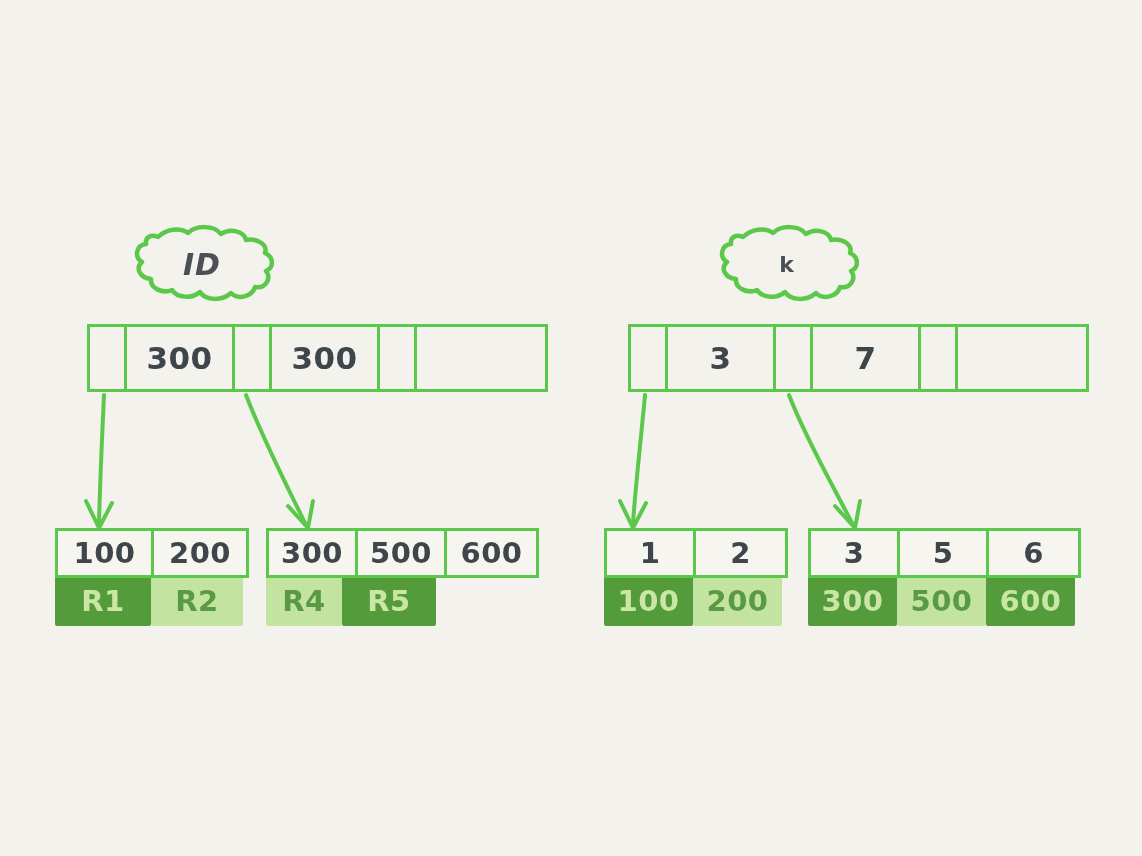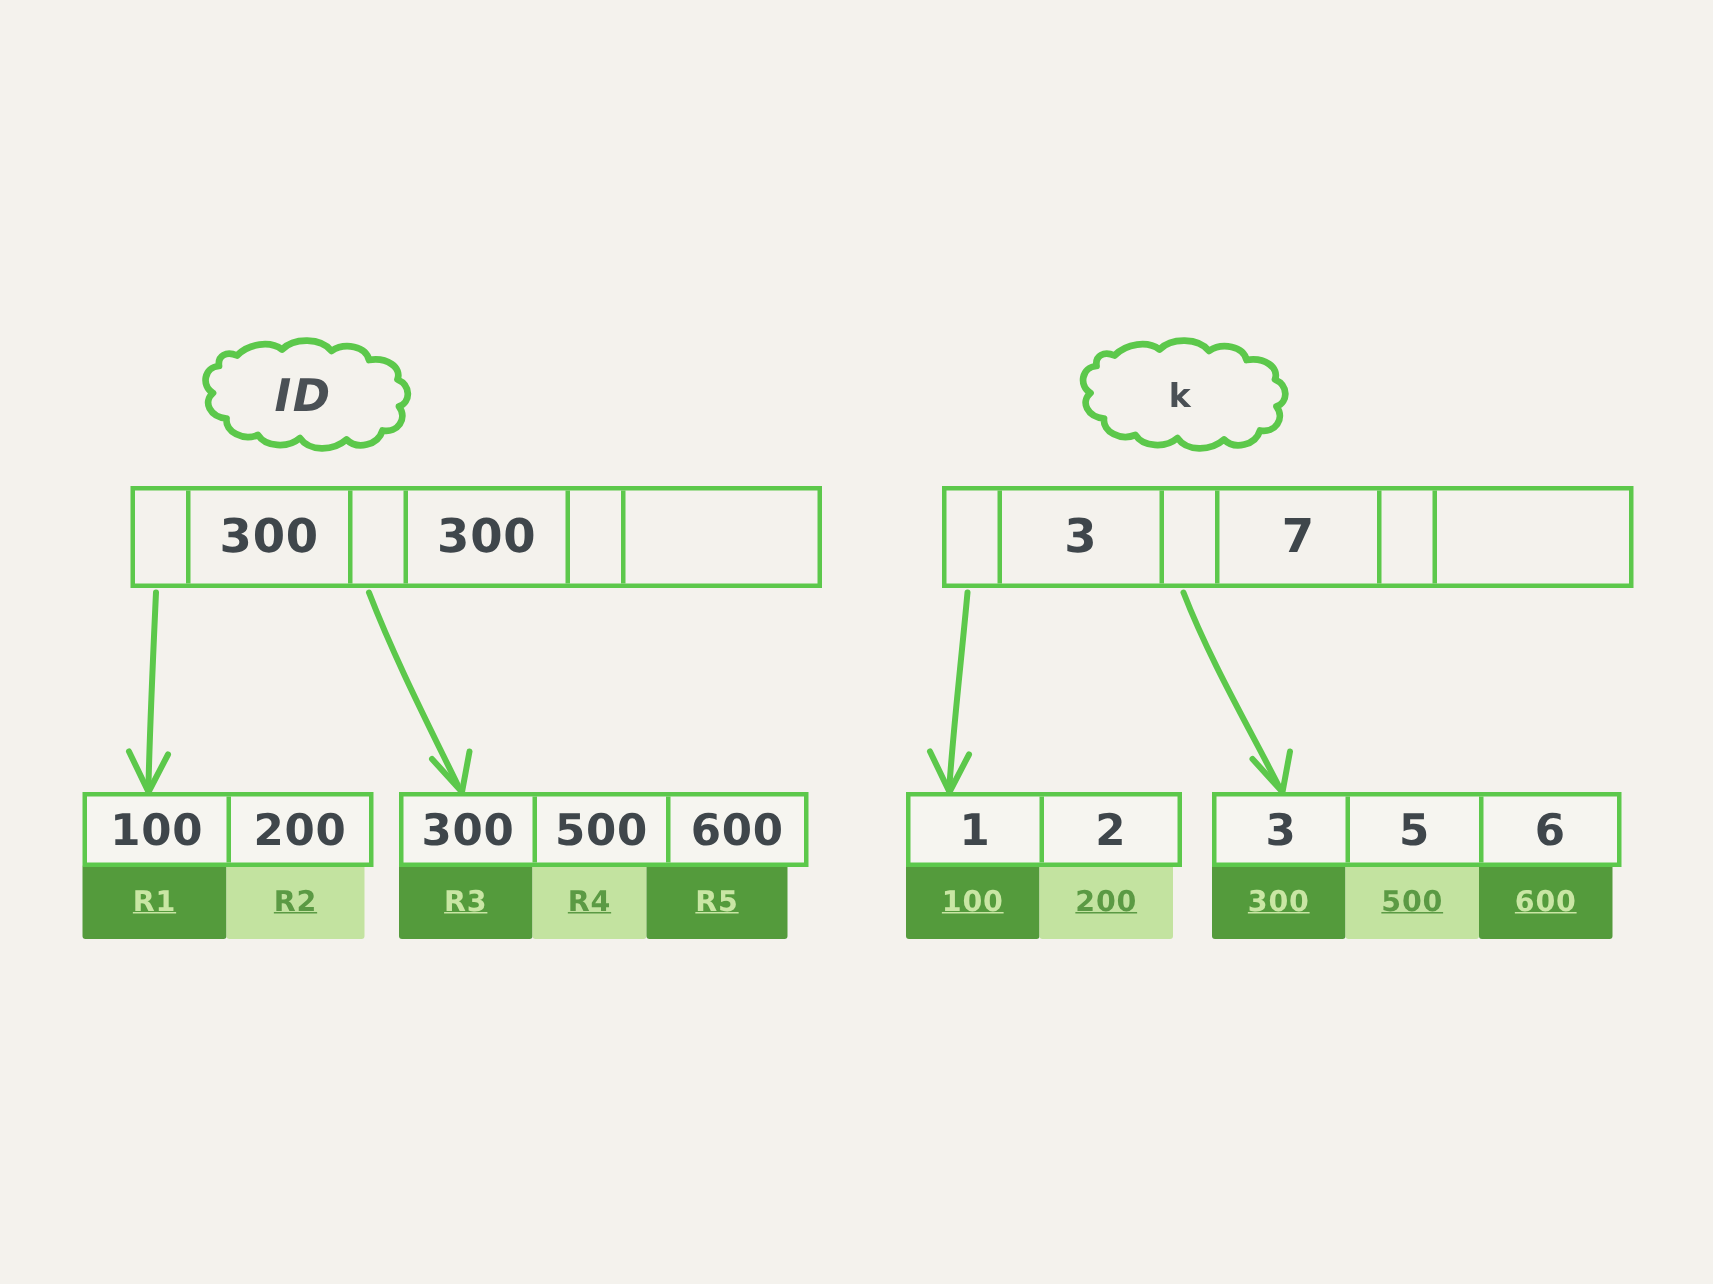--- a/index.html
+++ b/index.html
@@ -107,25 +107,24 @@
     display: flex;
     height: 50px;
     margin-top: -2px;
     position: relative;
     z-index: 1;
   }
   .leaf .valrow .vcell {
     display: flex;
     align-items: center;
     justify-content: center;
-    font-size: 19px;
+    font-size: 29px;
     font-weight: bold;
     letter-spacing: 0.5px;
     border-radius: 2px;
-    text-decoration: underline;
   }
   .leaf .valrow .vcell.dark {
     background: #549b3c;
     color: #c9e6a4;
   }
   .leaf .valrow .vcell.light {
     background: #c3e3a0;
     color: #5b9a44;
   }
 </style>
@@ -192,21 +191,20 @@
     </div>
   </div>
 
   <div class="leaf" style="left:266px; top:499px;">
     <div class="keyrow">
       <div class="kcell" style="width:89px;">300</div>
       <div class="kcell" style="width:89px;">500</div>
       <div class="kcell" style="width:89px;">600</div>
     </div>
     <div class="valrow">
-      <div class="vcell dark" style="width:89px;">R3</div>
       <div class="vcell light" style="width:76px;">R4</div>
       <div class="vcell dark" style="width:94px;">R5</div>
     </div>
   </div>
 
   <div class="cloud small" style="left:707px; top:192px;">
     <svg viewBox="0 0 160 86" xmlns="http://www.w3.org/2000/svg" style="position:absolute;left:0;top:0;width:160px;height:86px;">
       <path d="M36 16 C 44 8, 58 6, 66 12 C 74 4, 92 4, 99 13
                C 108 7, 122 10, 124 19 C 136 17, 146 24, 143 32
                C 152 36, 152 47, 144 50 C 150 58, 143 68, 133 66

